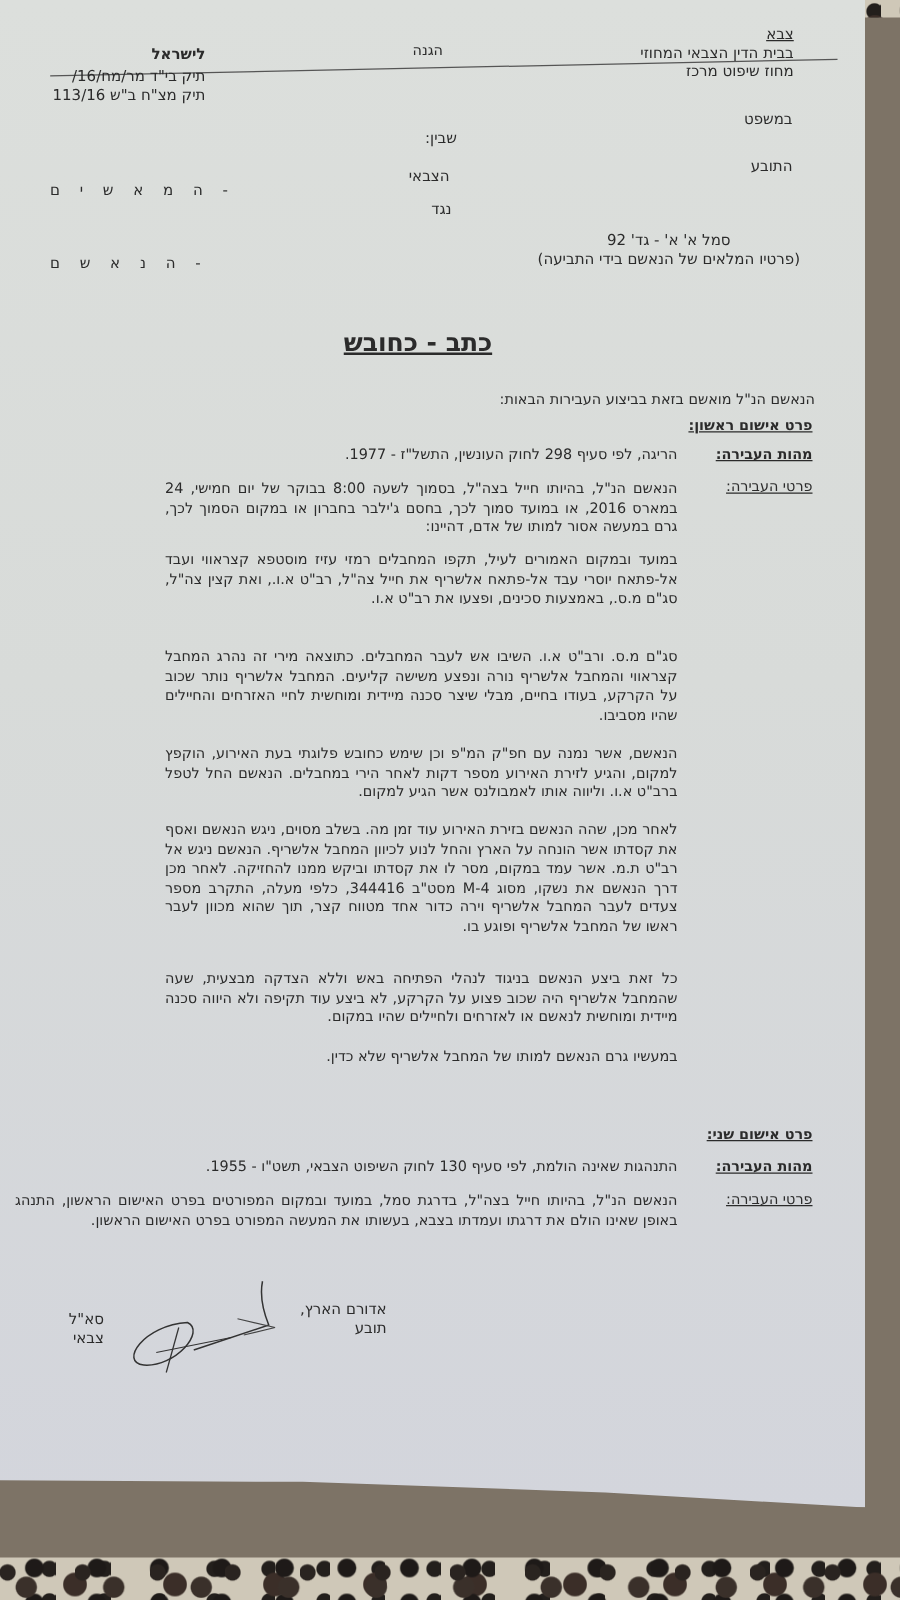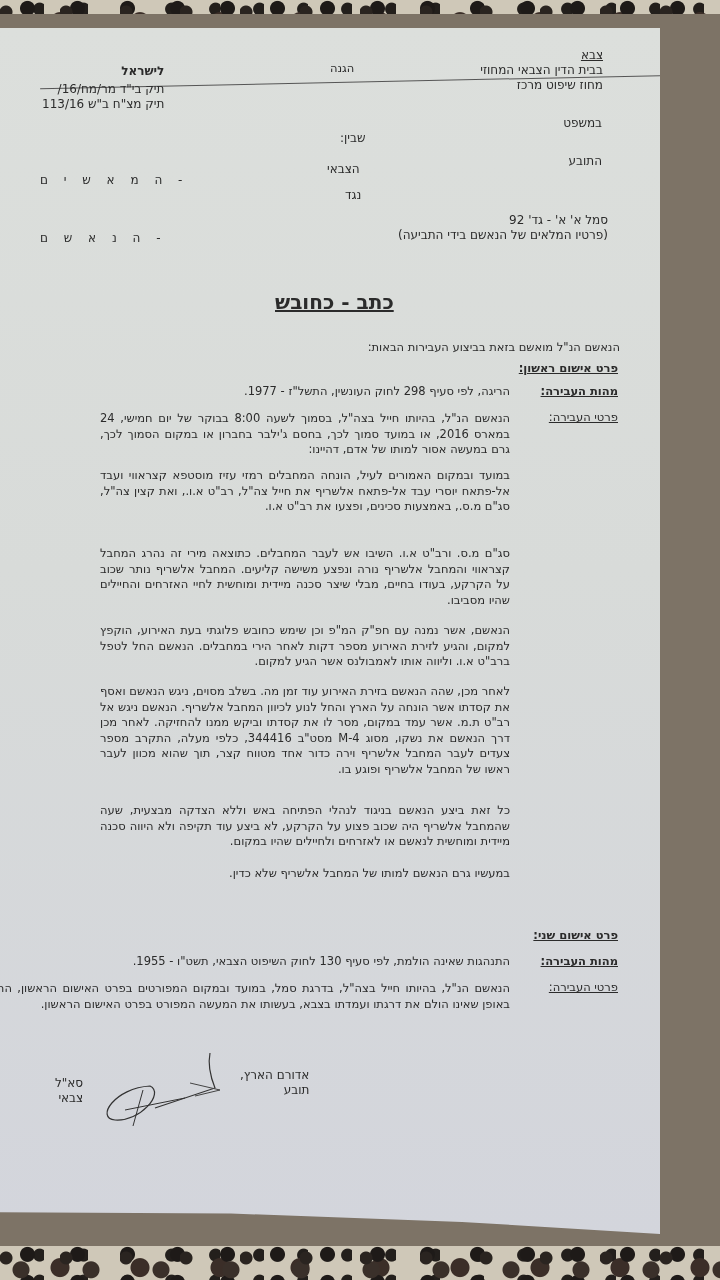--- a/index.html
+++ b/index.html
@@ -15,24 +15,25 @@
       radial-gradient(circle at 30% 70%, #3a302a 0 8px, transparent 9px),
       radial-gradient(circle at 55% 30%, #1e1a18 0 7px, transparent 8px),
       radial-gradient(circle at 75% 60%, #3b2e28 0 9px, transparent 10px),
       radial-gradient(circle at 90% 35%, #231f1c 0 6px, transparent 7px),
       #cfc8b8;
     background-size: 60px 30px, 70px 34px, 50px 28px, 80px 36px, 44px 26px, auto;
   }
   .granite.top { top: 0; height: 14px; }
   .granite.bottom { bottom: 0; height: 34px; }
   .paper {
-    position: absolute; left: 0; top: 28px; width: 660px; height: 1206px;
+    position: absolute; left: 0; top: 0; width: 660px; height: 1206px;
     background: linear-gradient(180deg, #dcdfdc 0%, #d8dbd9 45%, #d3d5dc 100%);
     clip-path: polygon(0 0, 100% 0, 100% 100%, 70% 99%, 35% 98.3%, 0 98.2%);
     color: #2b2b2b;
+    padding-left: 32px;
   }
   .rtl { direction: rtl; }
   .abs { position: absolute; }
   .t11 { font-size: 11.5px; }
   .t12 { font-size: 12px; }
   .line { line-height: 15px; }
   u, .ul { text-decoration: underline; }
   .bold { font-weight: bold; }
   .spaced { letter-spacing: 6px; font-size: 12px; }
   .title {
@@ -65,37 +66,37 @@
     <div style="margin-top:3px;">תיק בי"ד מר/מח/16/</div>
     <div>תיק מצ"ח ב"ש 113/16</div>
   </div>
 
   <div class="abs t12" style="right:58px; top:88px;">במשפט</div>
   <div class="abs t12" style="left:340px; top:103px;">שבין:</div>
   <div class="abs t12" style="right:58px; top:126px;">התובע</div>
   <div class="abs t12" style="left:327px; top:134px;">הצבאי</div>
   <div class="abs spaced" style="left:40px; top:145px;">- ה מ א ש י ם</div>
   <div class="abs t12" style="left:345px; top:160px;">נגד</div>
-  <div class="abs t12 line" style="right:52px; top:185px; text-align:right;">
+  <div class="abs t12 line" style="right:52px; top:185px; text-align:center;">
     <div>סמל א' א' - גד' 92</div>
     <div>(פרטיו המלאים של הנאשם בידי התביעה)</div>
   </div>
   <div class="abs spaced" style="left:40px; top:203px;">- ה נ א ש ם</div>
 
   <div class="abs title" style="left:275px; top:262px;">כתב - כחובש</div>
 
   <div class="abs t11" style="right:40px; top:312px;">הנאשם הנ"ל מואשם בזאת בביצוע העבירות הבאות:</div>
 
   <div class="abs t11 bold ul" style="right:42px; top:333px;">פרט אישום ראשון:</div>
   <div class="label" style="top:356px;">מהות העבירה:</div>
   <div class="abs t11" style="right:150px; top:356px;">הריגה, לפי סעיף 298 לחוק העונשין, התשל"ז - 1977.</div>
   <div class="label" style="top:382px; font-weight:normal;">פרטי העבירה:</div>
 
   <div class="para" style="top:383px;">הנאשם הנ"ל, בהיותו חייל בצה"ל, בסמוך לשעה 8:00 בבוקר של יום חמישי, 24 במארס 2016, או במועד סמוך לכך, בחסם ג'ילבר בחברון או במקום הסמוך לכך, גרם במעשה אסור למותו של אדם, דהיינו:</div>
-  <div class="para" style="top:440px;">במועד ובמקום האמורים לעיל, הונחה המחבלים רמזי עזיז מוסטפא קצראווי ועבד אל-פתאח יוסרי עבד אל-פתאח אלשריף את חייל צה"ל, רב"ט א.ו., ואת קצין צה"ל, סג"ם מ.ס., באמצעות סכינים, ופצעו את רב"ט א.ו.</div>
+  <div class="para" style="top:440px;">במועד ובמקום האמורים לעיל, תקפו המחבלים רמזי עזיז מוסטפא קצראווי ועבד אל-פתאח יוסרי עבד אל-פתאח אלשריף את חייל צה"ל, רב"ט א.ו., ואת קצין צה"ל, סג"ם מ.ס., באמצעות סכינים, ופצעו את רב"ט א.ו.</div>
   <div class="para" style="top:518px;">סג"ם מ.ס. ורב"ט א.ו. השיבו אש לעבר המחבלים. כתוצאה מירי זה נהרג המחבל קצראווי והמחבל אלשריף נורה ונפצע משישה קליעים. המחבל אלשריף נותר שכוב על הקרקע, בעודו בחיים, מבלי שיצר סכנה מיידית ומוחשית לחיי האזרחים והחיילים שהיו מסביבו.</div>
   <div class="para" style="top:595px;">הנאשם, אשר נמנה עם חפ"ק המ"פ וכן שימש כחובש פלוגתי בעת האירוע, הוקפץ למקום, והגיע לזירת האירוע מספר דקות לאחר הירי במחבלים. הנאשם החל לטפל ברב"ט א.ו. וליווה אותו לאמבולנס אשר הגיע למקום.</div>
   <div class="para" style="top:656px;">לאחר מכן, שהה הנאשם בזירת האירוע עוד זמן מה. בשלב מסוים, ניגש הנאשם ואסף את קסדתו אשר הונחה על הארץ והחל לנוע לכיוון המחבל אלשריף. הנאשם ניגש אל רב"ט ת.מ. אשר עמד במקום, מסר לו את קסדתו וביקש ממנו להחזיקה. לאחר מכן דרך הנאשם את נשקו, מסוג M-4 מסט"ב 344416, כלפי מעלה, התקרב מספר צעדים לעבר המחבל אלשריף וירה כדור אחד מטווח קצר, תוך שהוא מכוון לעבר ראשו של המחבל אלשריף ופוגע בו.</div>
   <div class="para" style="top:775px;">כל זאת ביצע הנאשם בניגוד לנהלי הפתיחה באש וללא הצדקה מבצעית, שעה שהמחבל אלשריף היה שכוב פצוע על הקרקע, לא ביצע עוד תקיפה ולא היווה סכנה מיידית ומוחשית לנאשם או לאזרחים ולחיילים שהיו במקום.</div>
   <div class="para" style="top:838px;">במעשיו גרם הנאשם למותו של המחבל אלשריף שלא כדין.</div>
 
   <div class="abs t11 bold ul" style="right:42px; top:900px;">פרט אישום שני:</div>
   <div class="label" style="top:926px;">מהות העבירה:</div>
   <div class="abs t11" style="right:150px; top:926px;">התנהגות שאינה הולמת, לפי סעיף 130 לחוק השיפוט הצבאי, תשט"ו - 1955.</div>
   <div class="label" style="top:952px; font-weight:normal;">פרטי העבירה:</div>

